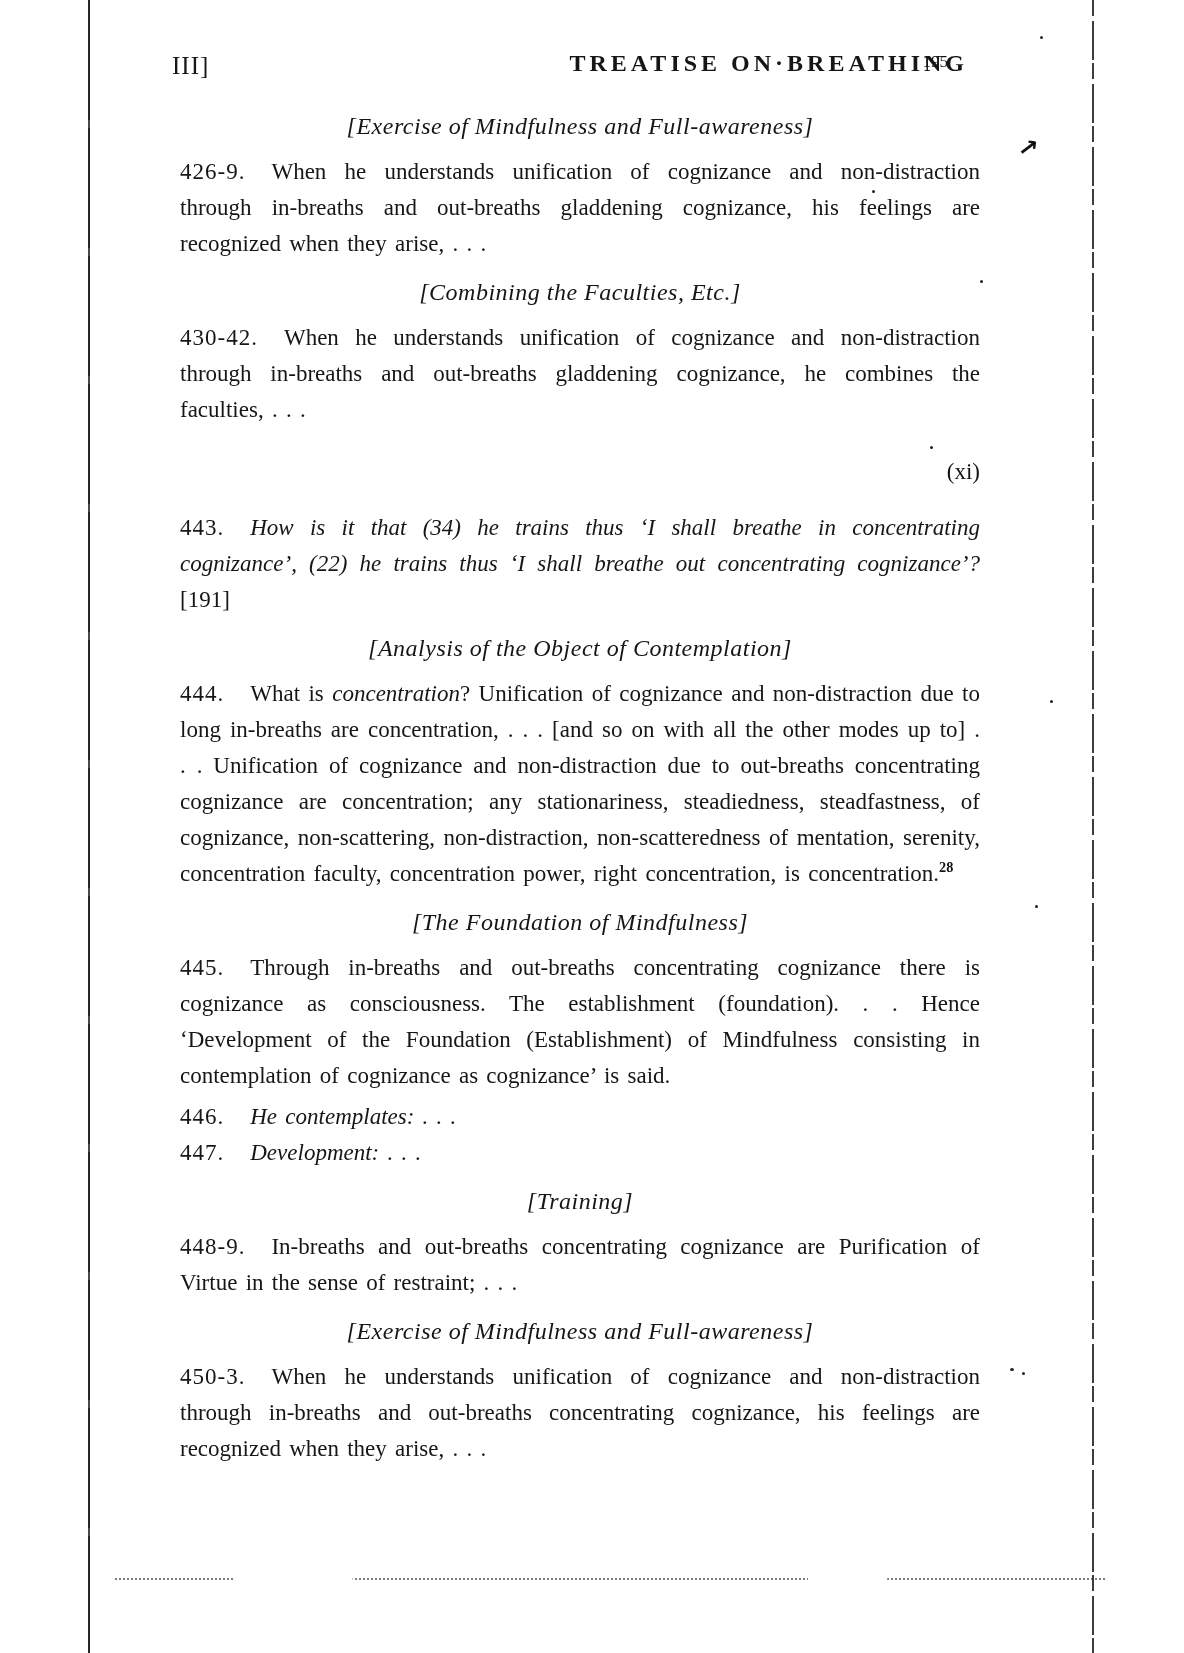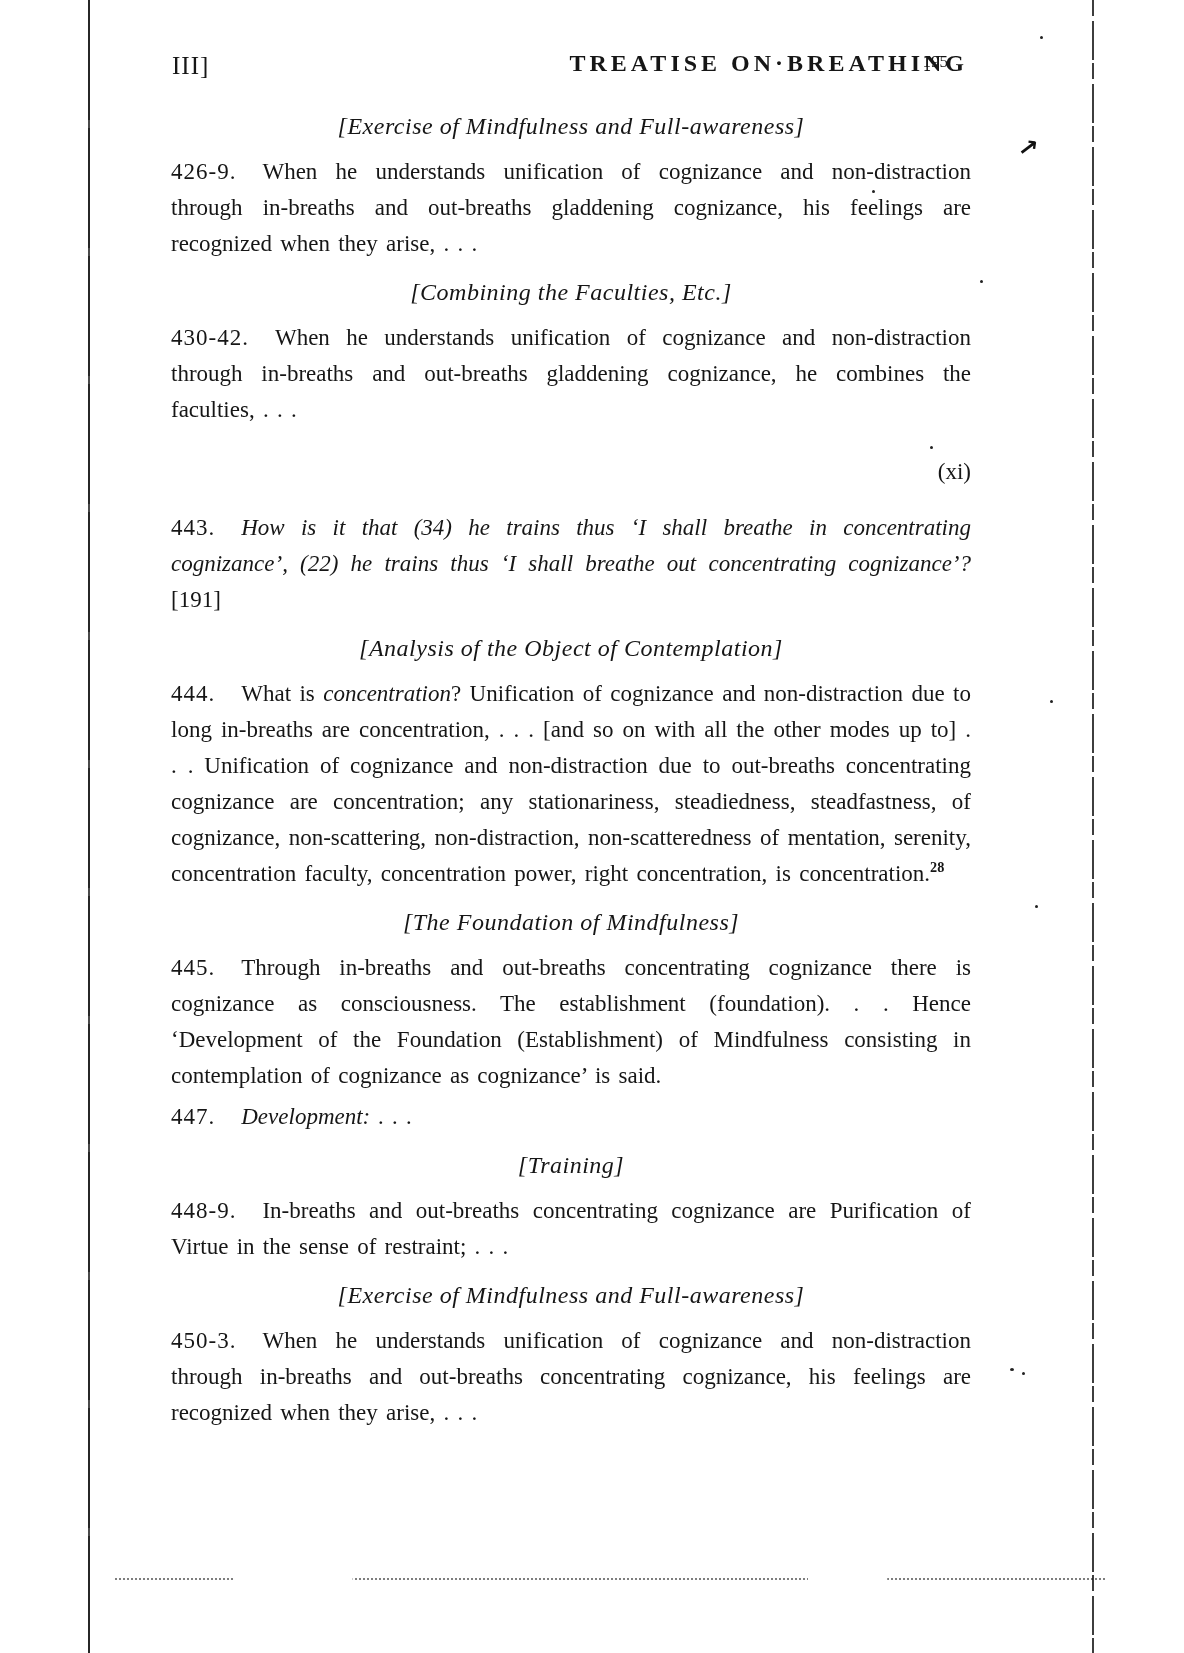--- a/index.html
+++ b/index.html
@@ -38,21 +38,21 @@
     position:absolute;top:50px;left:168px;width:800px;height:34px;
   }
   .hdr-left{position:absolute;left:4px;top:2px;font-size:25px;letter-spacing:1px;}
   .hdr-center{
     position:absolute;left:0;right:0;text-align:right;top:0;
     font-size:24px;letter-spacing:4px;font-weight:bold;
   }
   .hdr-right{position:absolute;right:20px;top:2px;font-size:17px;}
 
   .text-block{
-    position:absolute;top:96px;left:171px;width:800px;
+    position:absolute;top:96px;left:180px;width:800px;
     font-size:23px;line-height:36px;
   }
   .heading{
     text-align:center;font-style:italic;font-size:24px;
     margin:12px 0 10px 0;letter-spacing:.5px;
   }
   .center-label{
     text-align:right;font-size:23px;margin:26px 0 20px 0;
   }
   .para{
@@ -90,18 +90,19 @@
     <div class="heading"><span class="i">[Exercise of Mindfulness and Full-awareness]</span></div>
     <div class="para"><span class="pnum">426-9.</span><span class="r">When he understands unification of cognizance and non-distraction through in-breaths and out-breaths gladdening cognizance, his feelings are recognized when they arise, . . .</span></div>
     <div class="heading"><span class="i">[Combining the Faculties, Etc.]</span></div>
     <div class="para"><span class="pnum">430-42.</span><span class="r">When he understands unification of cognizance and non-distraction through in-breaths and out-breaths gladdening cognizance, he combines the faculties, . . .</span></div>
     <div class="center-label"><span class="r">(xi)</span></div>
     <div class="para"><span class="pnum">443.</span><span class="i">How is it that (34) he trains thus ‘I shall breathe in concentrating cognizance’, (22) he trains thus ‘I shall breathe out concentrating cognizance’? </span><span class="r">[191]</span></div>
     <div class="heading"><span class="i">[Analysis of the Object of Contemplation]</span></div>
     <div class="para"><span class="pnum">444.</span><span class="r">What is </span><span class="i">concentration</span><span class="r">? Unification of cognizance and non-distraction due to long in-breaths are concentration, . . . [and so on with all the other modes up to] . . . Unification of cognizance and non-distraction due to out-breaths concentrating cognizance are concentration; any stationariness, steadiedness, steadfastness, of cognizance, non-scattering, non-distraction, non-scatteredness of mentation, serenity, concentration faculty, concentration power, right concentration, is concentration.</span><span class="sup">28</span></div>
     <div class="heading"><span class="i">[The Foundation of Mindfulness]</span></div>
     <div class="para"><span class="pnum">445.</span><span class="r">Through in-breaths and out-breaths concentrating cognizance there is cognizance as consciousness. The establishment (foundation). . . Hence ‘Development of the Foundation (Establishment) of Mindfulness consisting in contemplation of cognizance as cognizance’ is said.</span></div>
+    <div class="para noj"><span class="pnum">446.</span><span class="i">He contemplates: . . .</span></div>
     <div class="para noj"><span class="pnum">447.</span><span class="i">Development: . . .</span></div>
     <div class="heading"><span class="i">[Training]</span></div>
     <div class="para"><span class="pnum">448-9.</span><span class="r">In-breaths and out-breaths concentrating cognizance are Purification of Virtue in the sense of restraint; . . .</span></div>
     <div class="heading"><span class="i">[Exercise of Mindfulness and Full-awareness]</span></div>
     <div class="para"><span class="pnum">450-3.</span><span class="r">When he understands unification of cognizance and non-distraction through in-breaths and out-breaths concentrating cognizance, his feelings are recognized when they arise, . . .</span></div>
   </div>
 
 </body></html>

